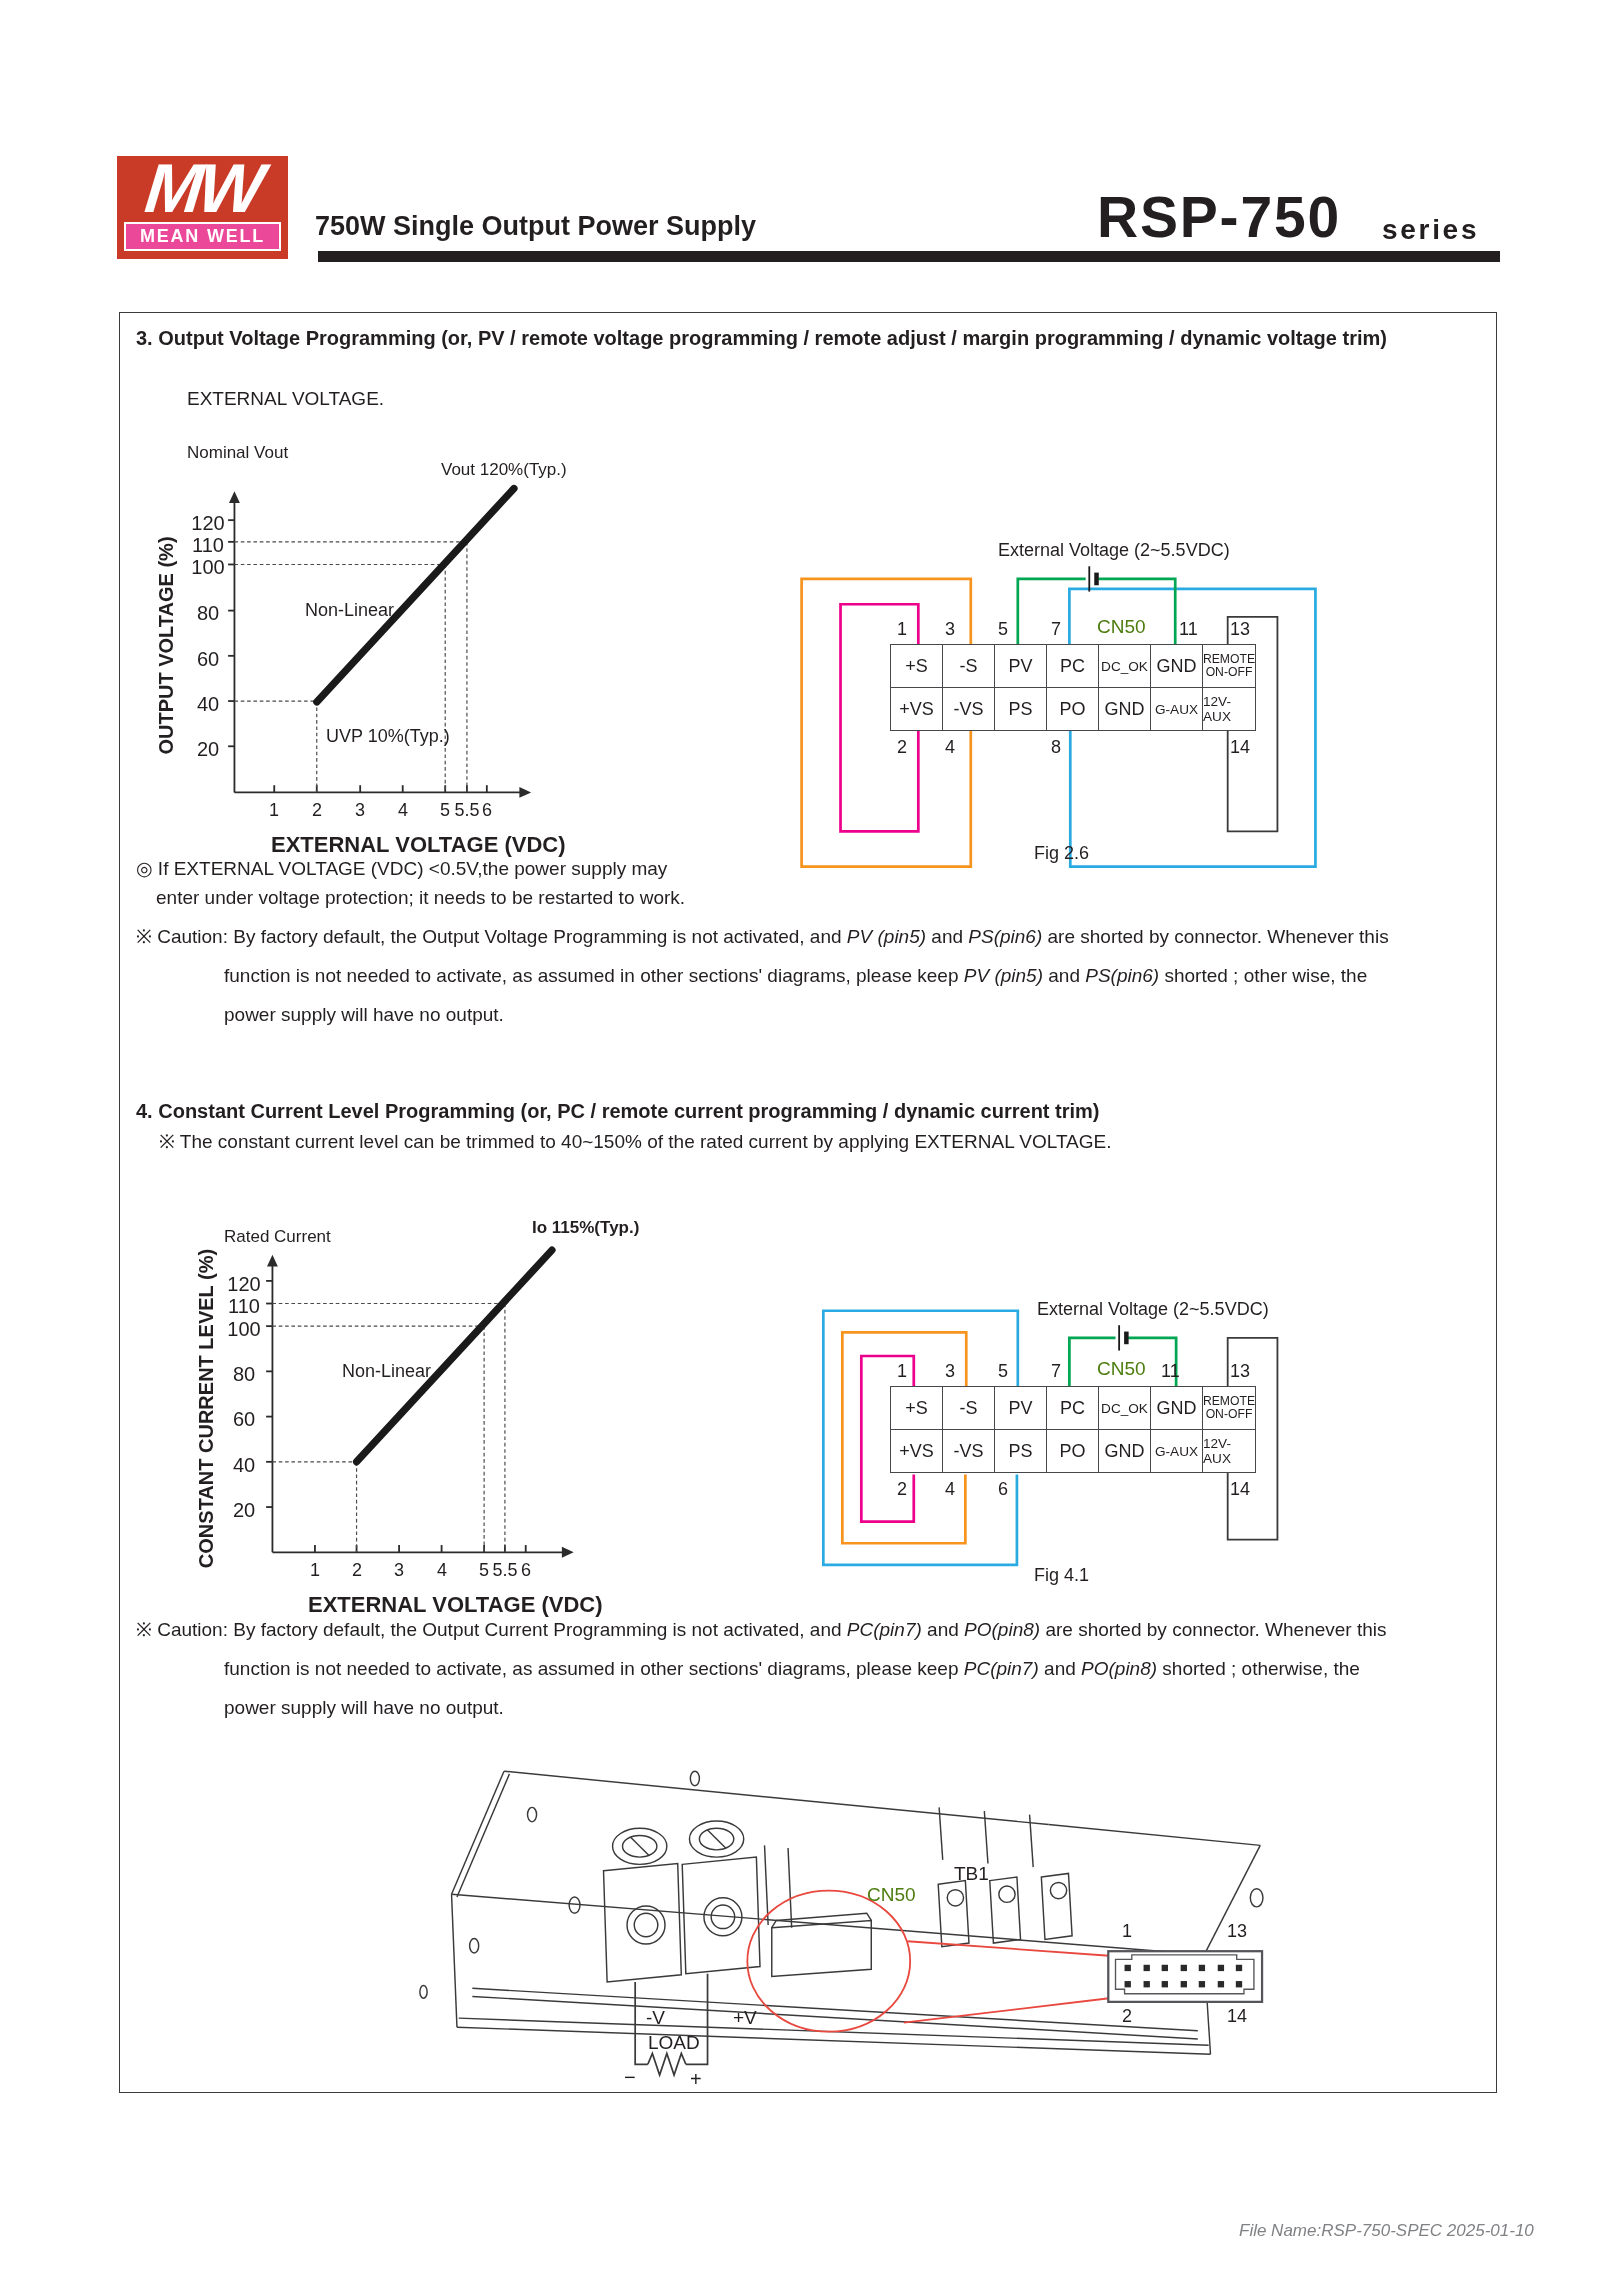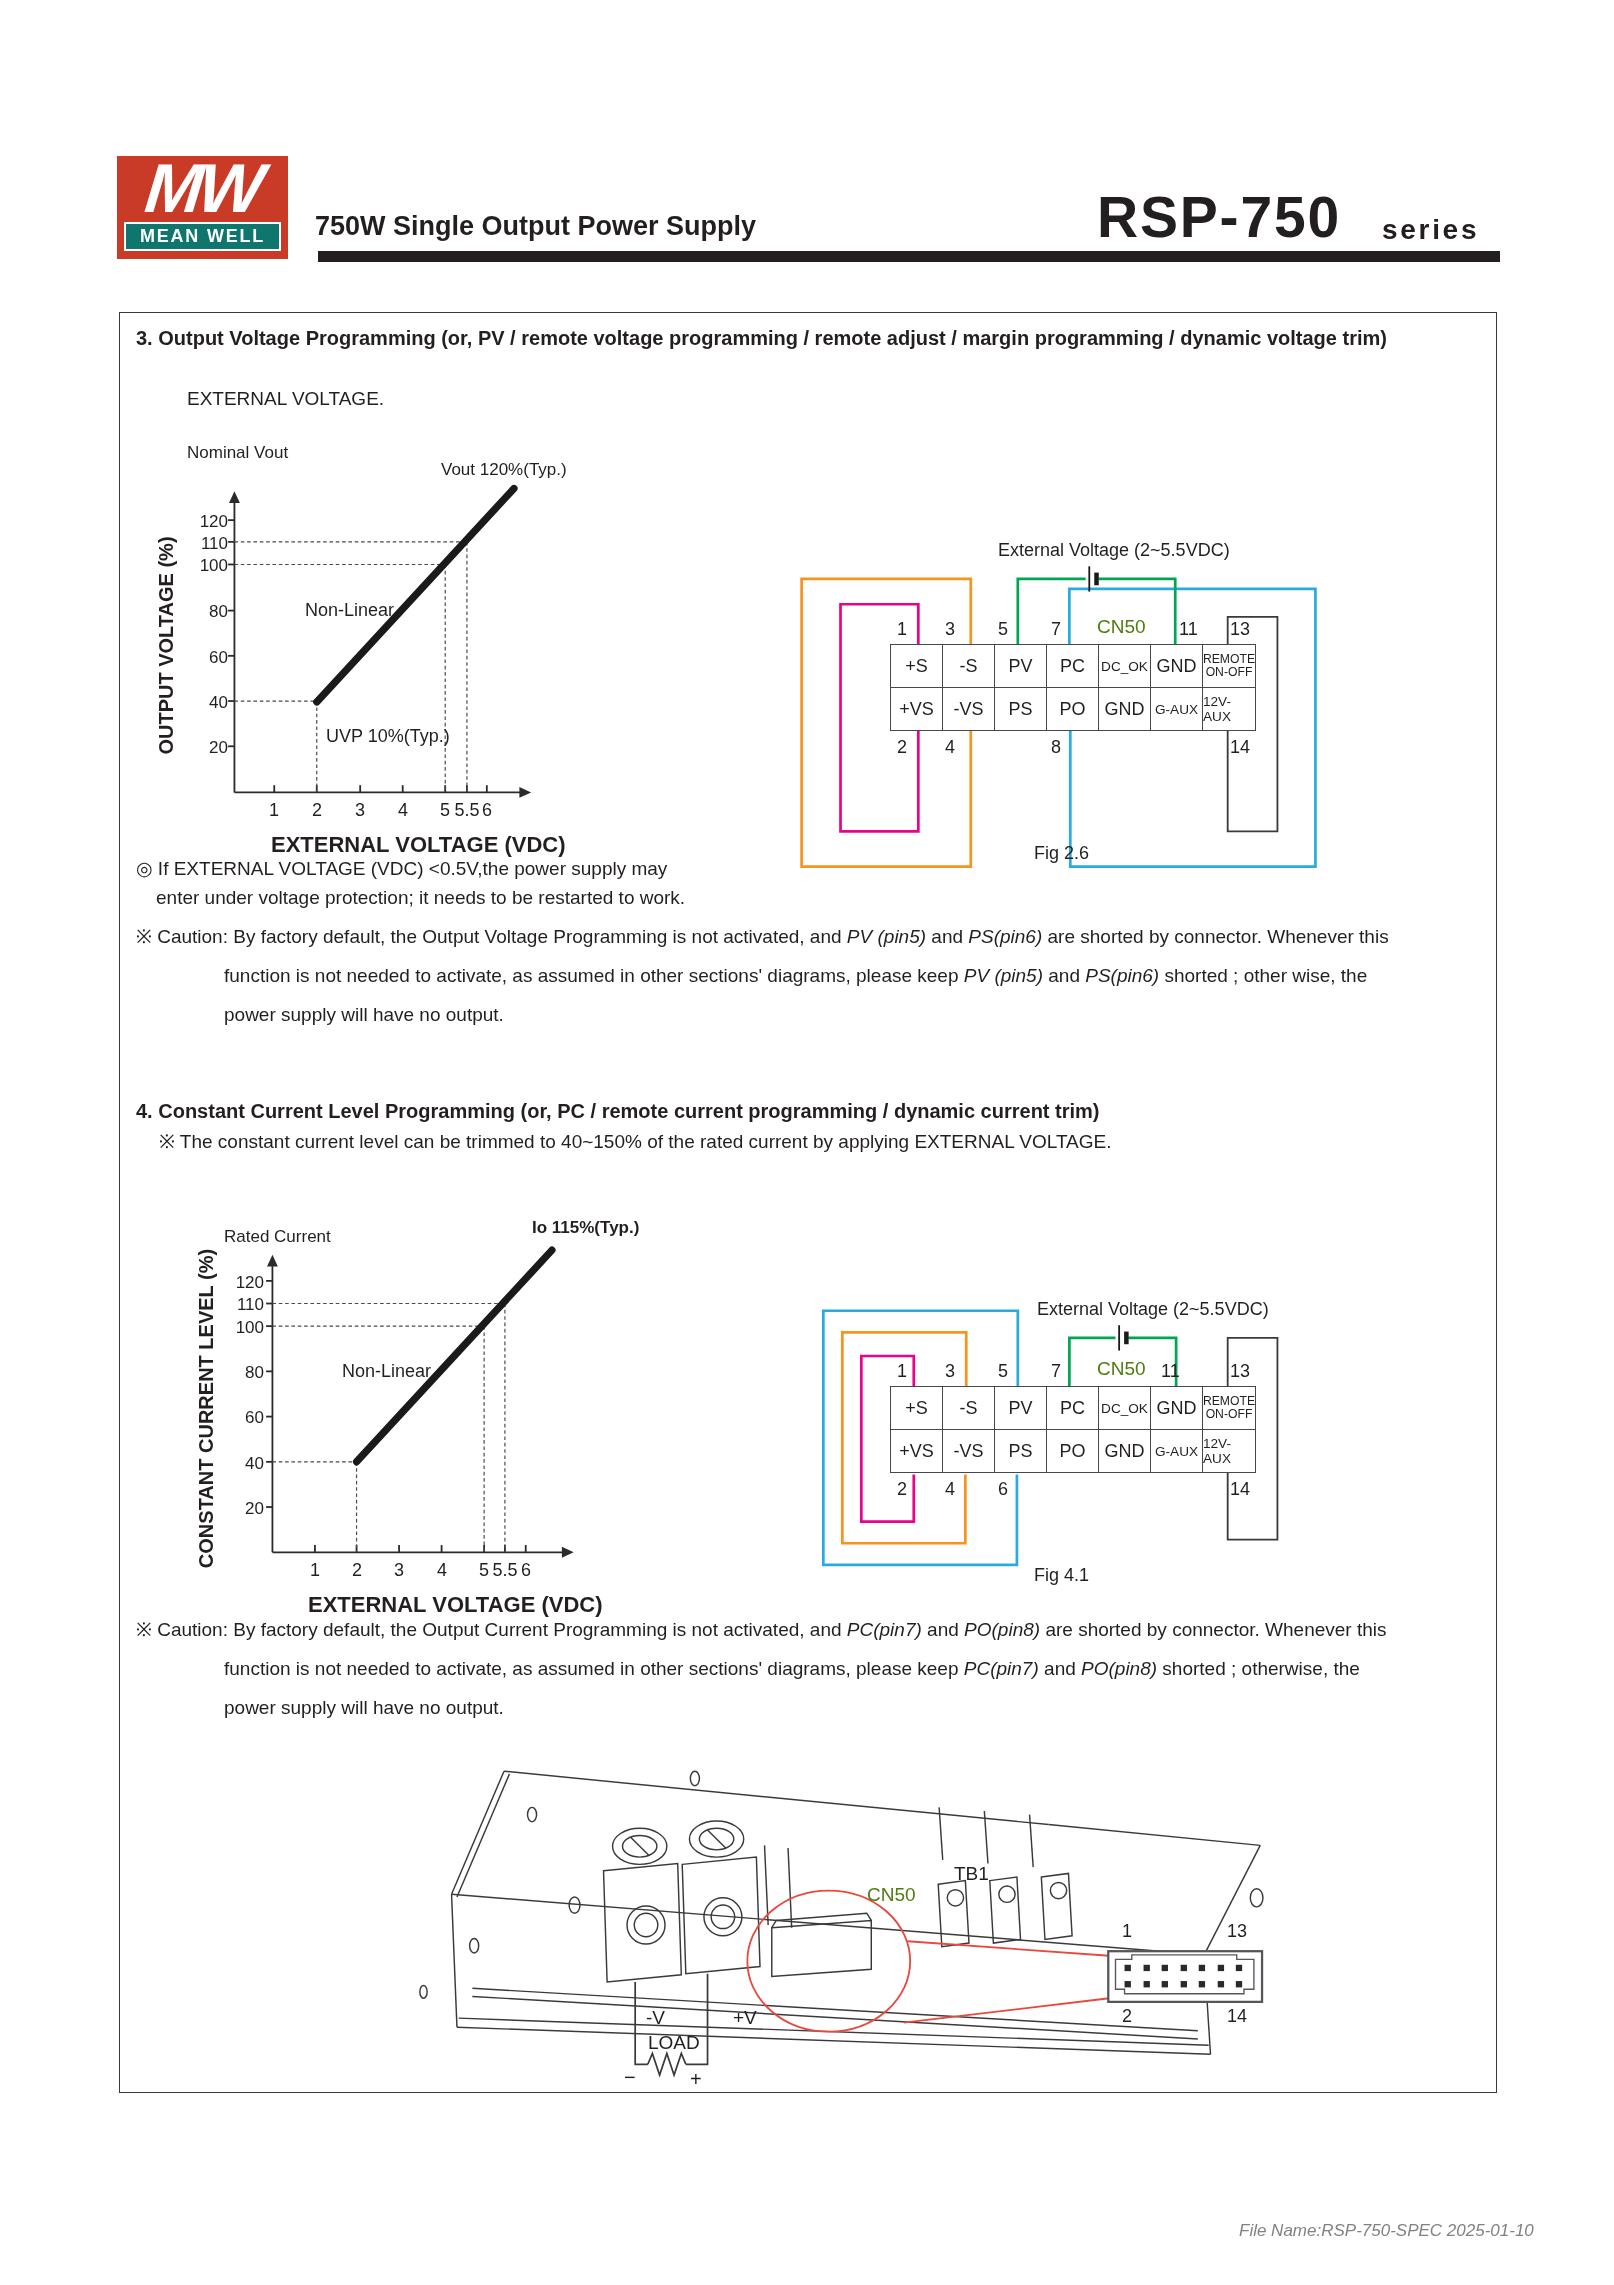--- a/index.html
+++ b/index.html
@@ -4,32 +4,32 @@
 <style>
   html,body {margin:0; padding:0; background:#ffffff;}
   .page {position:relative; width:1615px; height:2285px; background:#ffffff;
          font-family:"Liberation Sans", sans-serif; color:#231f20; overflow:hidden;}
   .t {position:absolute; white-space:nowrap; line-height:1.15; z-index:3; font-size:19px;}
   .b {font-weight:bold;}
   .it {font-style:italic;}
   .red {color:#4d7c0f;}
   .gray {color:#808285;}
   .rot {transform:rotate(-90deg); text-align:center;}
-  .tick {width:40px; text-align:right; font-size:17px;}
+  .tick {width:40px; text-align:center; font-size:20px;}
   .xtick {width:40px; text-align:center; font-size:18px;}
   svg {position:absolute; left:0; top:0; z-index:1;}
   .content-box {position:absolute; left:119px; top:312px; width:1376px; height:1779px;
                 border:1.8px solid #3a3a3c; z-index:0;}
   .black-bar {position:absolute; left:318px; top:251px; width:1182px; height:11px; background:#231f20;}
   
   .logo {position:absolute; left:117px; top:156px; width:171px; height:103px; background:#c93a27; z-index:3;}
   .logo-mw {position:absolute; left:0; right:0; top:-7.2px; text-align:center; font-style:italic;
             font-weight:bold; font-size:69px; color:#fff; transform:skewX(-6deg); letter-spacing:-4.5px;}
   .logo-band {position:absolute; left:7.2px; right:7.2px; bottom:8.1px; height:25px; border:2.7px solid #fff;
-              background:#0f766e; display:flex; align-items:center; justify-content:center;}
+              background:#ec4899; display:flex; align-items:center; justify-content:center;}
   .logo-band span {color:#fff; font-weight:bold; font-size:18px; letter-spacing:1.8px;}
   
   .conn {position:absolute; display:grid; grid-template-columns:52px 52px 52px 52px 52px 52px 53px;
          grid-template-rows:43px 43px; border-top:1.8px solid #46474b; border-left:1.8px solid #46474b;
          background:#fff; z-index:2;}
   .cell {box-sizing:border-box; border-right:1.8px solid #46474b; border-bottom:1.8px solid #46474b;
          display:flex; align-items:center; justify-content:center; font-size:18px; background:#fff; overflow:hidden;}
   .cell.sm {font-size:13.6px;}
   .cell.xs {font-size:12.2px; line-height:1.05; white-space:normal; text-align:center; padding:0 0.9px;}
 </style>

